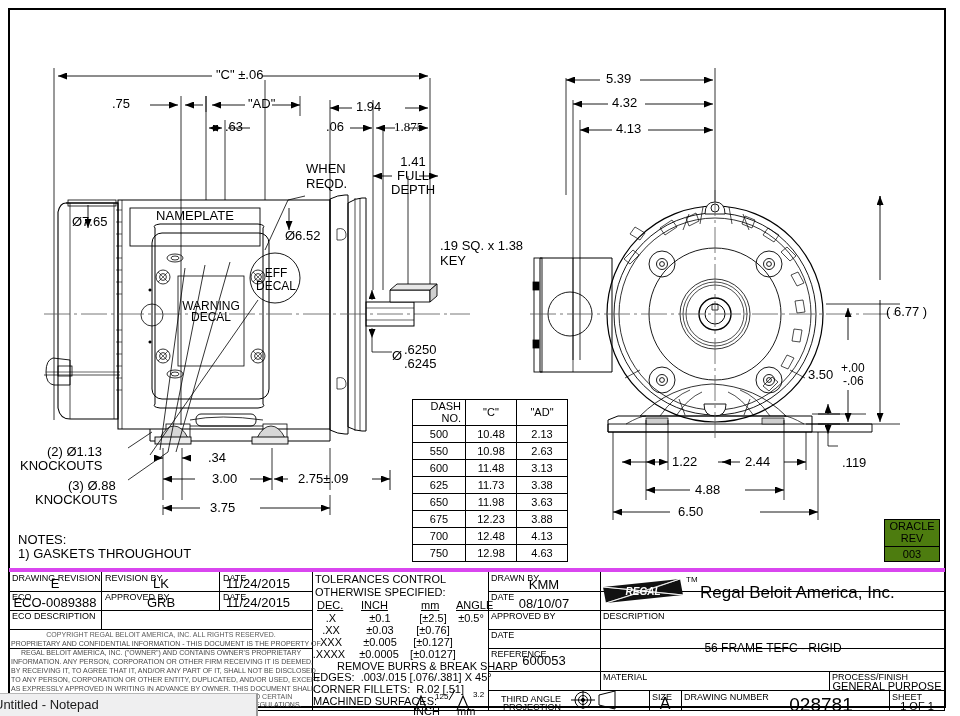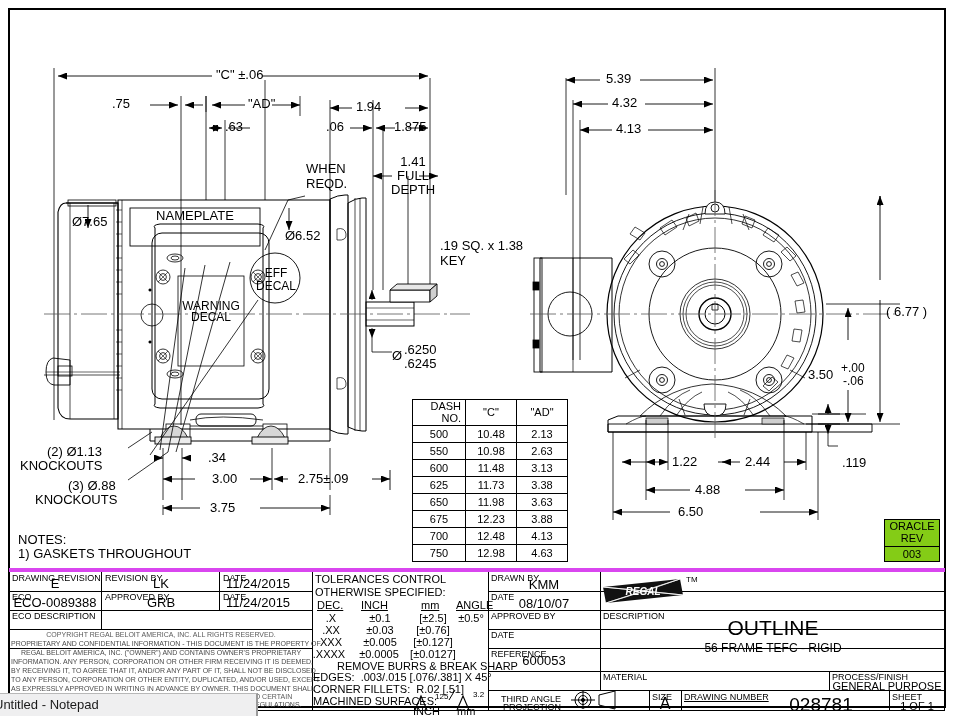--- a/index.html
+++ b/index.html
@@ -25,21 +25,21 @@
   
   .dash-table{position:absolute;left:412px;top:399px;border-collapse:collapse;background:#fff;}
   .dash-table td,.dash-table th{border:1px solid #000;font-family:"Liberation Sans",sans-serif;font-size:11px;
       text-align:center;padding:1px 4px;font-weight:normal;height:14px;}
   .dash-table th{font-size:11px;line-height:1.05;}
   .dash-table .c-dash{width:44px;text-align:right;}
   .dash-table .c-c{width:42px;}
   .dash-table .c-ad{width:42px;}
 
   
-  .oracle{position:absolute;left:884px;top:519px;width:54px;border:1px solid #000;background:#84cc16;}
+  .oracle{position:absolute;left:884px;top:519px;width:54px;border:1px solid #000;background:#4d7c0f;}
   .oracle .hd{border-bottom:1px solid #000;text-align:center;font-size:11px;line-height:1.08;padding:1px 0;}
   .oracle .vl{text-align:center;font-size:11px;padding:1px 0;}
 
   
   .tb{position:absolute;left:9px;top:568px;width:936px;height:139px;border-top:4px solid #d946ef;box-sizing:border-box;}
 
   .tb-line{position:absolute;background:#000;}
 
   
   .notepad{position:absolute;left:0px;top:693px;width:258px;height:23px;
@@ -387,21 +387,21 @@
       <line x1="450" y1="314" x2="470" y2="314" stroke="#555" stroke-width="0.8" stroke-dasharray="26,4,3,4"></line>
     </g>
   </svg>
 
   <div class="txt t13" style="left:216px;top:68px;">"C" ±.06</div>
   <div class="txt t13" style="left:112px;top:97px;">.75</div>
   <div class="txt t13" style="left:248px;top:97px;">"AD"</div>
   <div class="txt t13" style="left:225px;top:120px;">.63</div>
   <div class="txt t13" style="left:356px;top:100px;">1.94</div>
   <div class="txt t13" style="left:326px;top:120px;">.06</div>
-  <div class="txt t13" style="left:394px;top:120px;">1.875</div>
+  <div class="txt t13" style="left:394px;top:120px;font-family:Liberation Serif, serif;">1.875</div>
   <div class="txt t13 ctr" style="left:391px;top:155px;width:44px;">1.41</div>
   <div class="txt t13 ctr" style="left:391px;top:169px;width:44px;">FULL</div>
   <div class="txt t13 ctr" style="left:391px;top:183px;width:44px;">DEPTH</div>
 
   <div class="txt t13" style="left:72px;top:215px;">Ø7.65</div>
   <div class="txt t13" style="left:285px;top:229px;">Ø6.52</div>
 
   <div class="txt t13 ctr" style="left:131px;top:209px;width:128px;">NAMEPLATE</div>
   <div class="txt t10 ctr" style="left:176px;top:300px;width:70px;">WARNING</div>
   <div class="txt t10 ctr" style="left:176px;top:311px;width:70px;">DECAL</div>
@@ -606,33 +606,32 @@
     <div class="txt t9" style="left:482px;top:20px;">DATE</div>
     <div class="txt t13 ctr" style="left:482px;top:25px;width:106px;">08/10/07</div>
     <div class="txt t9" style="left:482px;top:39px;">APPROVED BY</div>
     <div class="txt t13 ctr" style="left:482px;top:44px;width:106px;"></div>
     <div class="txt t9" style="left:482px;top:58px;">DATE</div>
     <div class="txt t13 ctr" style="left:482px;top:63px;width:106px;"></div>
     <div class="txt t9" style="left:482px;top:77px;">REFERENCE</div>
     <div class="txt t13 ctr" style="left:482px;top:82px;width:106px;">600053</div>
 
     <div class="txt t9" style="left:594px;top:39px;">DESCRIPTION</div>
-    <div class="txt ctr" style="left:594px;top:44px;width:340px;font-size:21px;">OUTLINE</div>
     <div class="txt t12 ctr" style="left:594px;top:70px;width:340px;">56 FRAME TEFC - RIGID</div>
 
     <div class="txt t9" style="left:594px;top:100px;">MATERIAL</div>
     <div class="txt t11" style="left:640px;top:105px;"></div>
     <div class="txt t9" style="left:823px;top:100px;">PROCESS/FINISH</div>
     <div class="txt t11 ctr" style="left:820px;top:108px;width:116px;">GENERAL PURPOSE</div>
 
     <div class="txt t9" style="left:492px;top:122px;">THIRD ANGLE</div>
     <div class="txt t9" style="left:494px;top:130px;">PROJECTION</div>
     <div class="txt t9" style="left:643px;top:120px;">SIZE</div>
     <div class="txt ctr" style="left:640px;top:123px;width:32px;font-size:16px;">A</div>
-    <div class="txt t9" style="left:675px;top:120px;text-decoration:underline;">DRAWING NUMBER</div>
+    <div class="txt t9" style="left:675px;top:120px;">DRAWING NUMBER</div>
     <div class="txt ctr" style="left:672px;top:122px;width:208px;font-size:19px;margin-left:36px;">028781</div>
     <div class="txt t9" style="left:883px;top:120px;">SHEET</div>
     <div class="txt t11 ctr" style="left:880px;top:128px;width:56px;">1 OF 1</div>
 
     <svg style="position:absolute;left:560px;top:118px;width:60px;height:20px;">
       <g stroke="#000" fill="none" stroke-width="1">
         <circle cx="14" cy="10" r="8"></circle>
         <circle cx="14" cy="10" r="4.5"></circle>
         <circle cx="14" cy="10" r="1.6" fill="#000"></circle>
         <line x1="2" y1="10" x2="26" y2="10"></line>
@@ -643,18 +642,19 @@
   </div>
 
   <div class="regal-logo">
     <svg viewBox="0 0 86 28" width="86" height="28">
       <path d="M3,10 L80,2 L83,18 L6,26 Z" fill="#111"></path>
       <path d="M3,10 L83,18 M80,2 L6,26 M3,10 L45,14 L80,2 M6,26 L45,14 L83,18" stroke="#fff" stroke-width="0.8" fill="none"></path>
       <text x="43" y="18" font-family="Liberation Sans, sans-serif" font-size="10" font-style="italic" font-weight="bold" fill="#fff" text-anchor="middle">REGAL</text>
     </svg>
   </div>
   <div class="txt t8" style="left:686px;top:576px;">TM</div>
+  <div class="txt" style="left:700px;top:583px;font-size:17px;">Regal Beloit America, Inc.</div>
 
   <div class="notepad">
     <div class="np-t">Untitled - Notepad</div>
   </div>
 
 </div>
 
 </body></html>

